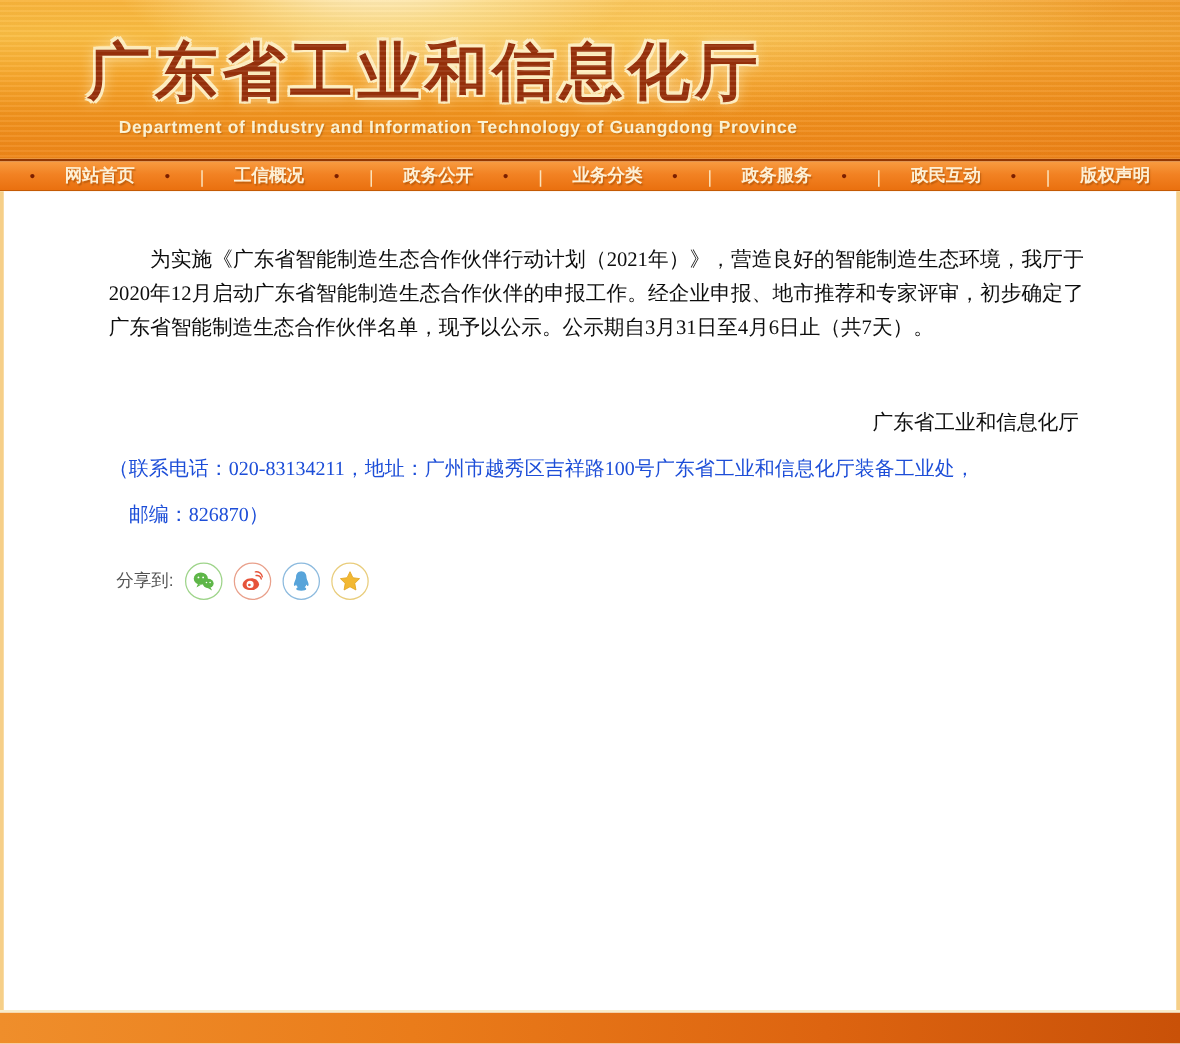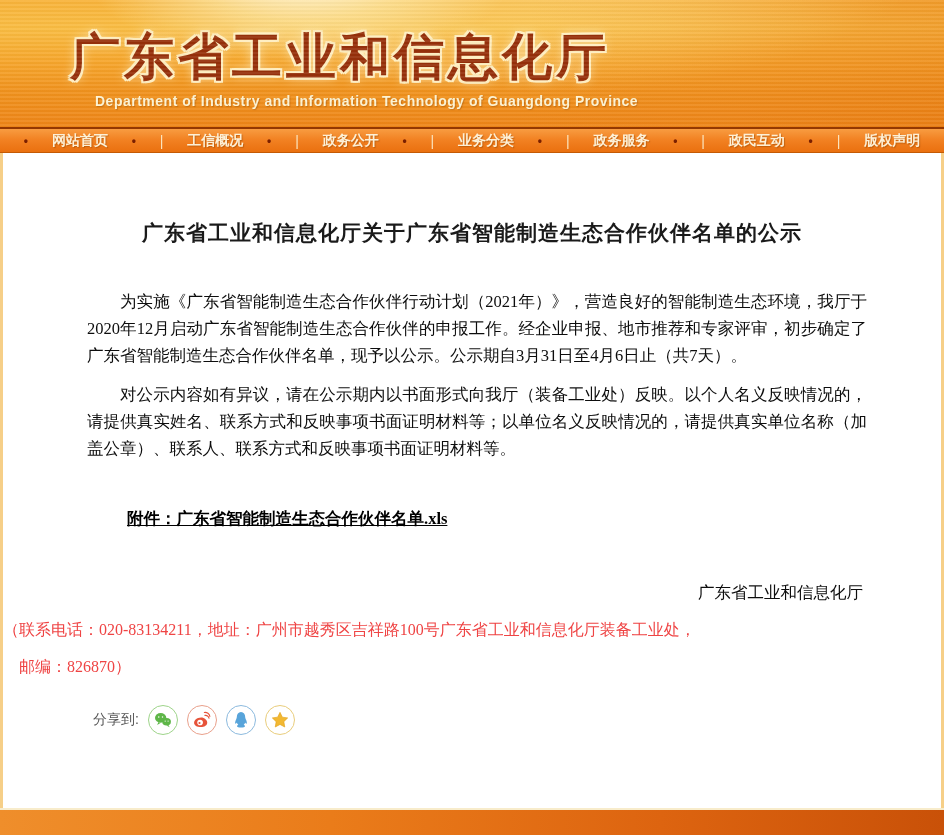--- a/index.html
+++ b/index.html
@@ -107,23 +107,23 @@
 
   .signature { 
     margin-top: 52px;
     text-align: right; padding-right: 78px;
     font-family: "Liberation Serif", serif;
     font-size: 16.5px; color: #0d0d0d;
   }
   .signature-date { margin-top: 14px; padding-right: 10px; }
 
   .contact {
-    margin-top: 16px; 
-    font-family: "Liberation Serif", serif;
-    font-size: 16px; color: #ef4444;
+    margin-top: 16px; padding-left: 84px;
+    font-family: "Liberation Serif", serif;
+    font-size: 16px; color: #1d4ed8;
   }
   .contact-line2 { margin-top: 16px; padding-left: 16px; }
 
   
   .share {
     margin-top: 27px; padding-left: 90px;
     display: flex; align-items: center;
   }
   .share-label { font-size: 14px; color: #555; }
   .share-btn {
@@ -174,31 +174,26 @@
     <span class="nav-bullet">•</span>
     <span class="nav-sep">|</span>
     <span class="nav-item">政民互动</span>
     <span class="nav-bullet">•</span>
     <span class="nav-sep">|</span>
     <span class="nav-item">版权声明</span>
   </div>
 
   <div class="main">
 
-    <div class="article-title">广东省工业和信息化厅关于广东省智能制造生态合作伙伴名单的公示</div>
 
 
     <div class="article-body">
       <p>为实施《广东省智能制造生态合作伙伴行动计划（2021年）》，营造良好的智能制造生态环境，我厅于2020年12月启动广东省智能制造生态合作伙伴的申报工作。经企业申报、地市推荐和专家评审，初步确定了广东省智能制造生态合作伙伴名单，现予以公示。公示期自3月31日至4月6日止（共7天）。</p>
-      <p>对公示内容如有异议，请在公示期内以书面形式向我厅（装备工业处）反映。以个人名义反映情况的，请提供真实姓名、联系方式和反映事项书面证明材料等；以单位名义反映情况的，请提供真实单位名称（加盖公章）、联系人、联系方式和反映事项书面证明材料等。</p>
-    </div>
-
-    <div>
-      <a class="attachment">附件：广东省智能制造生态合作伙伴名单.xls</a>
-    </div>
+    </div>
+
 
     <div class="signature">
       <div>广东省工业和信息化厅</div>
     </div>
 
     <div class="contact">
       <div>（联系电话：020-83134211，地址：广州市越秀区吉祥路100号广东省工业和信息化厅装备工业处，</div>
       <div class="contact-line2">邮编：826870）</div>
     </div>
 

